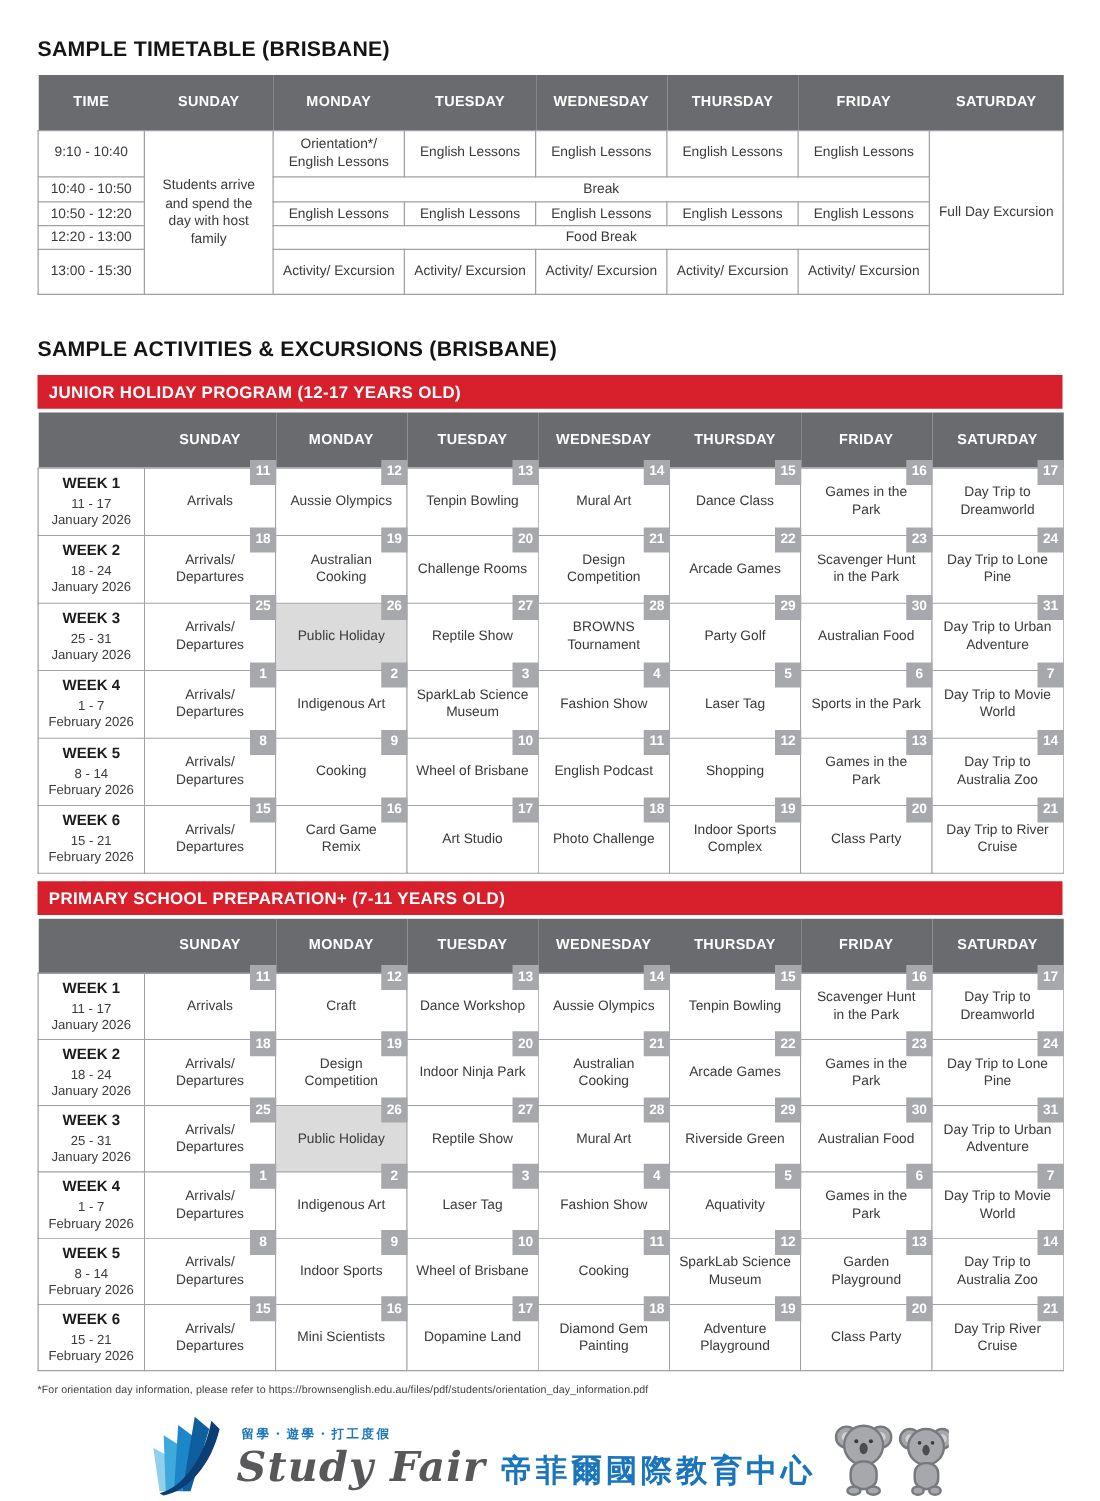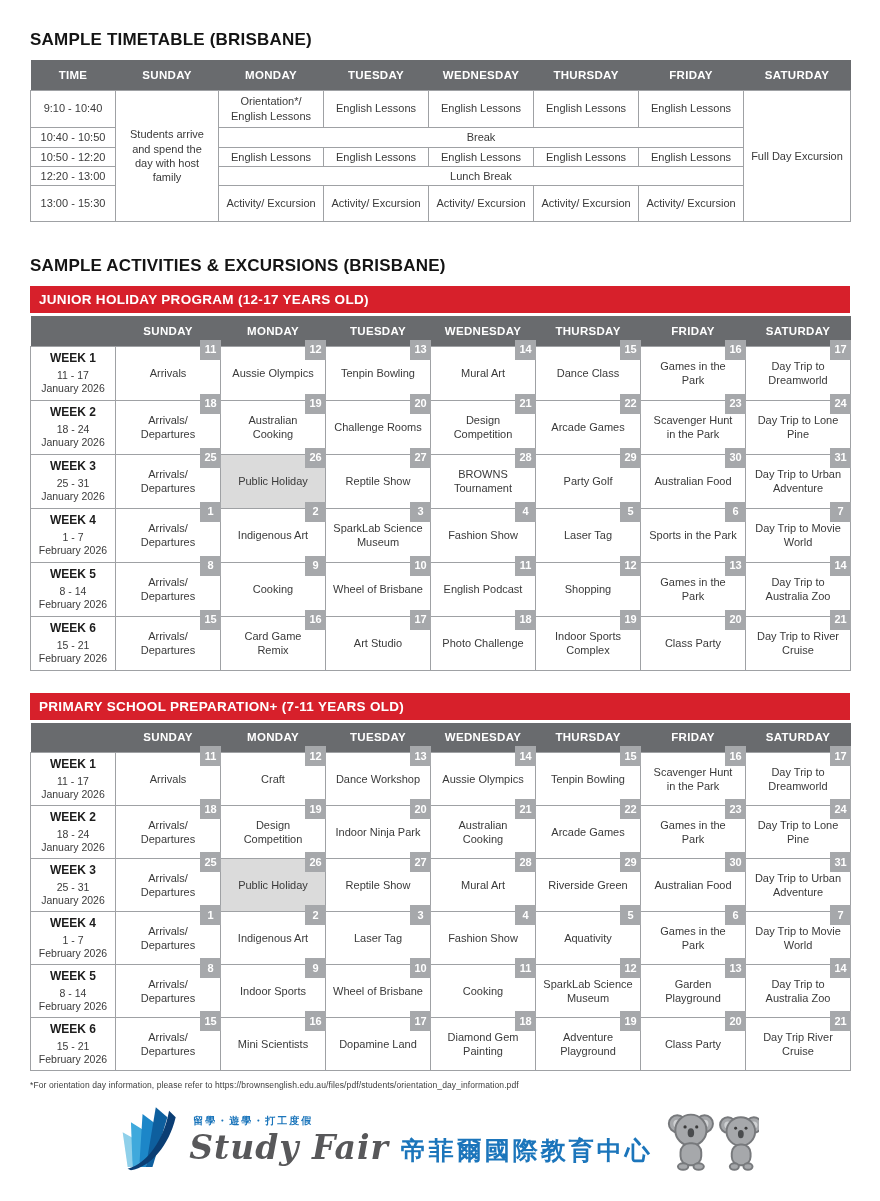--- a/index.html
+++ b/index.html
@@ -25,21 +25,21 @@
     margin-bottom:10px;
   }
   .banner{
     background:var(--accent-red);color:#fff;font-weight:700;
     font-size:13.5px;letter-spacing:.3px;
     height:27px;line-height:27px;padding-left:9px;margin-bottom:3px;
   }
   table{border-collapse:collapse;table-layout:fixed;width:820px;}
   th{
     background:var(--header-gray);color:#fff;font-size:11.5px;font-weight:700;
-    letter-spacing:.3px;height:30px;border:0;text-align:center;
+    letter-spacing:.3px;height:44px;border:0;text-align:center;
   }
   td{
     border:1px solid var(--border-gray);
     font-size:11px;text-align:center;vertical-align:middle;
     padding:2px 6px;color:var(--text-dark);line-height:1.3;
     background:#fff;
   }
   
   .timetable .r1 td{height:37px;}
   .timetable .r2 td{height:20px;margin-top:30px;}
@@ -55,21 +55,21 @@
   .weekcell .wdates{font-size:10.5px;line-height:1.25;}
   .daycell{padding:4px 7px;}
   .daycell.holiday{background:var(--holiday-gray);}
   .daynum{
     position:absolute;top:-7px;right:-1px;width:21px;height:20px;
     background:var(--badge-gray);color:#fff;font-size:11px;font-weight:600;
     display:flex;align-items:center;justify-content:center;z-index:2;
   }
   .dayact{display:inline-block;max-width:96px;}
   .mt-activities{margin-top:34px;}
-  .mt-primary{margin-top:22px;}
+  .mt-primary{margin-top:6px;}
   .footnote{
     margin-top:9px;font-size:8.5px;color:#3c3c3c;letter-spacing:.1px;
   }
   
   .logo-row{
     margin-top:14px;display:flex;align-items:center;justify-content:center;gap:10px;
   }
   .logo-textblock{display:flex;flex-direction:column;}
   .logo-tagline{color:var(--logo-blue);font-size:10px;font-weight:700;letter-spacing:2px;margin-left:4px;}
   .logo-mainline{display:flex;align-items:baseline;gap:12px;}
@@ -130,21 +130,21 @@
       <tr class="r3">
         <td class="time">10:50 - 12:20</td>
         <td>English Lessons</td>
         <td>English Lessons</td>
         <td>English Lessons</td>
         <td>English Lessons</td>
         <td>English Lessons</td>
       </tr>
       <tr class="r4">
         <td class="time">12:20 - 13:00</td>
-        <td colspan="5">Lunch Break</td>
+        <td colspan="5">Food Break</td>
       </tr>
       <tr class="r5">
         <td class="time">13:00 - 15:30</td>
         <td>Activity/ Excursion</td>
         <td>Activity/ Excursion</td>
         <td>Activity/ Excursion</td>
         <td>Activity/ Excursion</td>
         <td>Activity/ Excursion</td>
       </tr>
     </tbody>

